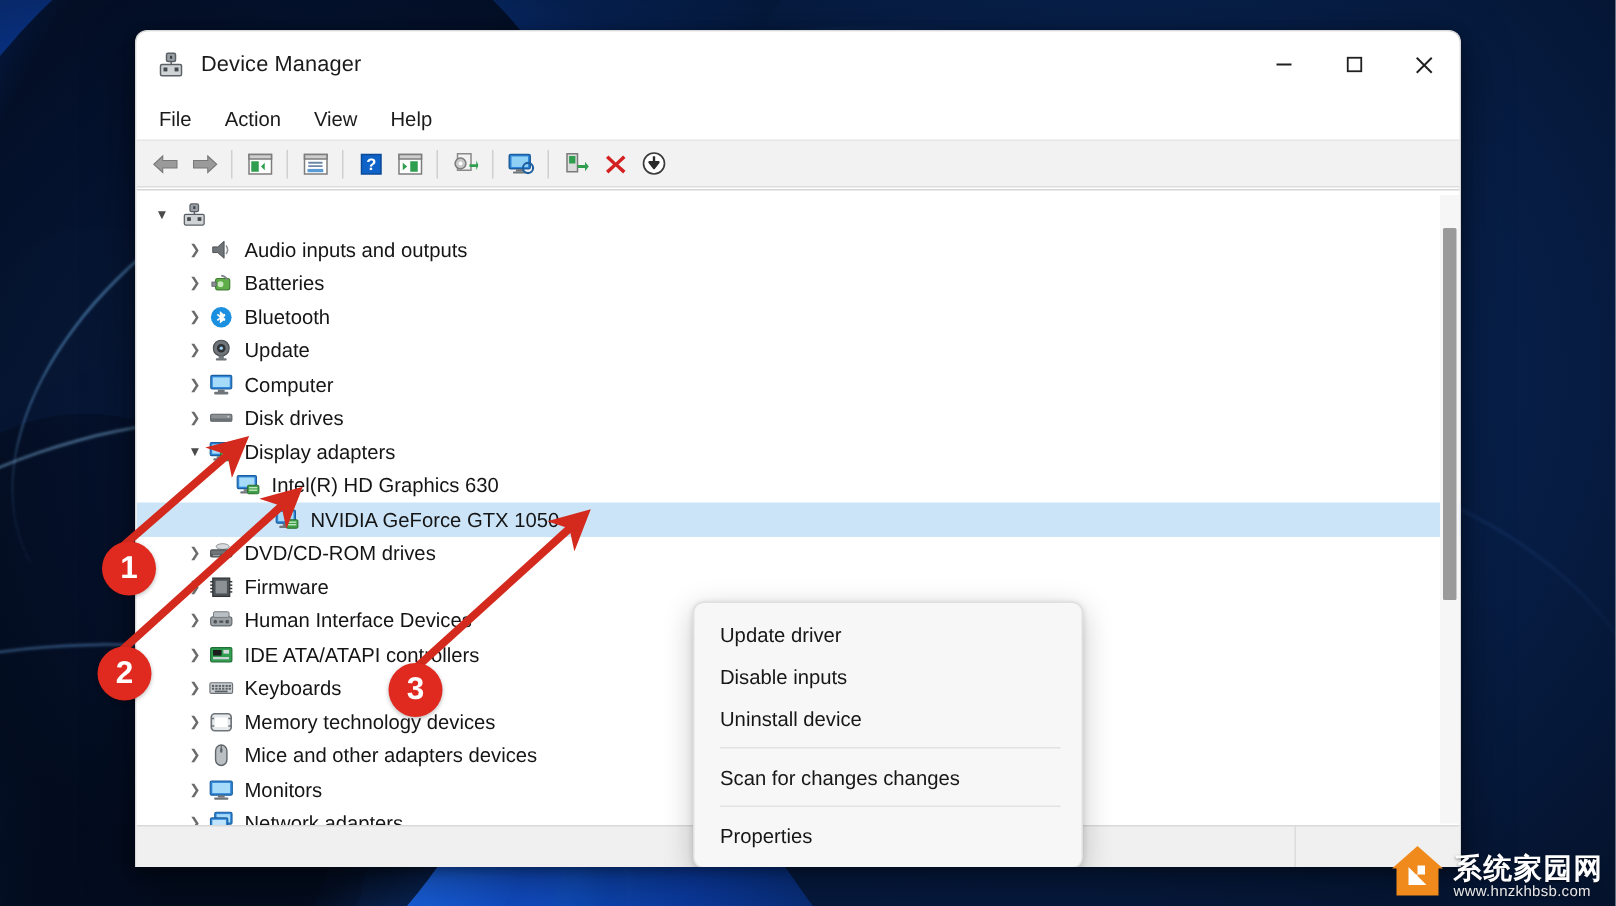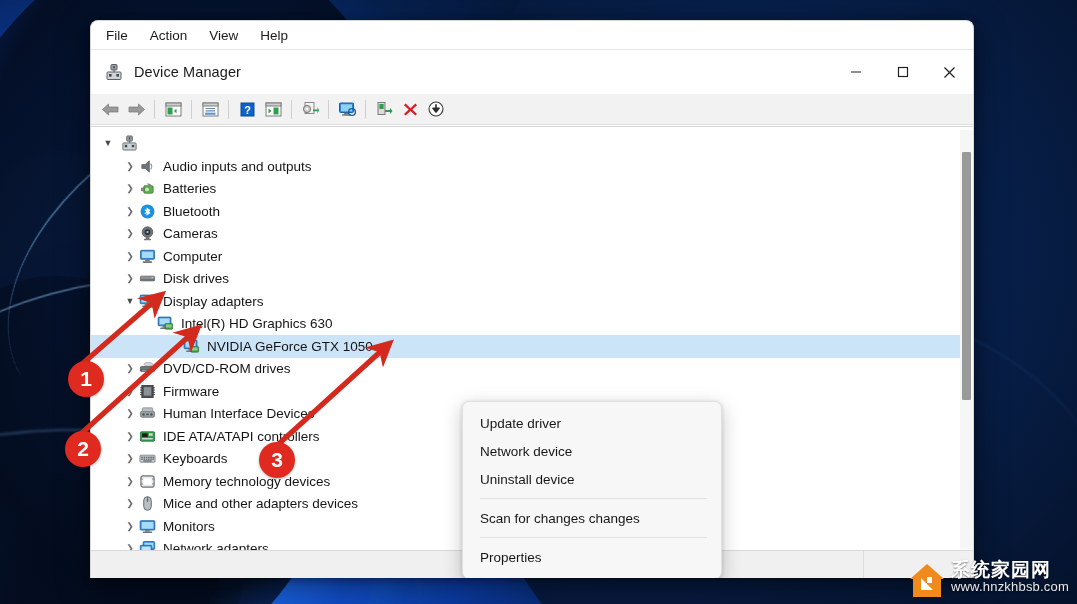--- a/index.html
+++ b/index.html
@@ -297,32 +297,32 @@
     font-weight: bold;
     box-shadow: 0 1px 3px rgba(0,0,0,.28);
     z-index: 70;
   }
 
   
   #watermark {
     position: absolute;
     right: 8px; bottom: 4px;
     display: flex;
-    align-items: flex-start;
+    align-items: flex-end;
     z-index: 80;
   }
   #wm-logo { width: 40px; height: 40px; flex: none; }
   #wm-text { margin-left: 4px; line-height: 1.05; }
   #wm-title {
     font-size: 19px; font-weight: bold; color: #ffffff;
     letter-spacing: 1px;
     text-shadow: 0 1px 2px rgba(0,0,0,.5);
   }
   #wm-url {
-    font-size: 13px; color: #e8e8e8;
+    font-size: 10px; color: #e8e8e8;
     letter-spacing: .2px;
     text-shadow: 0 1px 2px rgba(0,0,0,.5);
   }
 </style>
 </head>
 <body>
 
 <div id="desktop">
 
   <div class="wp-layer" id="wp-base"></div>
@@ -334,27 +334,20 @@
   <div class="wp-layer" id="wp-swirl-dark2"></div>
   <div class="wp-layer" id="wp-petal-b"></div>
   <div class="wp-layer" id="wp-fil-1"></div>
   <div class="wp-layer" id="wp-fil-2"></div>
   <div class="wp-layer" id="wp-fil-3"></div>
   <div class="wp-layer" id="wp-fil-4"></div>
   <div class="wp-layer" id="wp-fil-5"></div>
 
   <div id="dm-window">
 
-    <div id="menubar">
-      <div class="menu-item">File</div>
-      <div class="menu-item">Action</div>
-      <div class="menu-item">View</div>
-      <div class="menu-item">Help</div>
-    </div>
-
     <div id="titlebar">
       <svg id="title-icon" viewBox="0 0 18 18">
         <rect x="6" y="1.5" width="6" height="5.5" rx="1" fill="#9aa0a6" stroke="#5a6065" stroke-width="1"></rect>
         <rect x="8.3" y="3.2" width="1.5" height="2" fill="#3c4246"></rect>
         <rect x="2" y="9" width="14" height="7.5" rx="1" fill="#cfd3d6" stroke="#5a6065" stroke-width="1"></rect>
         <rect x="8.6" y="7" width="1" height="2" fill="#5a6065"></rect>
         <rect x="4" y="11" width="2.6" height="2.6" fill="#43484c"></rect>
         <rect x="11.4" y="11" width="2.6" height="2.6" fill="#43484c"></rect>
       </svg>
       <span id="title-text">Device Manager</span>
@@ -372,20 +365,27 @@
         </div>
         <div class="cap-btn" id="cap-close">
           <svg width="13" height="13" viewBox="0 0 13 13">
             <line x1="1.5" y1="1.5" x2="11.5" y2="11.5" stroke="#202020" stroke-width="1.25"></line>
             <line x1="11.5" y1="1.5" x2="1.5" y2="11.5" stroke="#202020" stroke-width="1.25"></line>
           </svg>
         </div>
       </div>
     </div>
 
+    <div id="menubar">
+      <div class="menu-item">File</div>
+      <div class="menu-item">Action</div>
+      <div class="menu-item">View</div>
+      <div class="menu-item">Help</div>
+    </div>
+
     <div id="toolbar">
       <div class="tb-btn">
         <svg width="19" height="15" viewBox="0 0 19 15">
           <path d="M7.5 2 L1.5 7.5 L7.5 13 L7.5 10 L17 10 L17 5 L7.5 5 Z" fill="#9a9a9a" stroke="#777" stroke-width=".7"></path>
         </svg>
       </div>
       <div class="tb-btn">
         <svg width="19" height="15" viewBox="0 0 19 15">
           <path d="M11.5 2 L17.5 7.5 L11.5 13 L11.5 10 L2 10 L2 5 L11.5 5 Z" fill="#9a9a9a" stroke="#777" stroke-width=".7"></path>
         </svg>
@@ -523,21 +523,21 @@
           <span class="tw">
               <span class="chev">❯</span>
             </span>
           <svg class="ticon" viewBox="0 0 18 18">
             <circle cx="9" cy="7.5" r="5.6" fill="#6f7579" stroke="#4a4f53" stroke-width=".8"></circle>
             <circle cx="9" cy="7.5" r="3" fill="#2e3236"></circle>
             <circle cx="9" cy="7.5" r="1.2" fill="#9ed0f0"></circle>
             <rect x="7.2" y="12.8" width="3.6" height="2.2" fill="#6f7579"></rect>
             <rect x="5.2" y="14.6" width="7.6" height="1.6" rx=".6" fill="#6f7579"></rect>
           </svg>
-          <span>Cameras</span>
+          <span>Update</span>
         </div>
 
         <div class="tree-row" style="padding-left:30px;">
           <span class="tw">
               <span class="chev">❯</span>
             </span>
           <svg class="ticon" viewBox="0 0 18 18">
             <rect x="1.6" y="2.4" width="14.8" height="9.6" rx="1" fill="#2f86d8" stroke="#1d5f9e" stroke-width=".8"></rect>
             <rect x="3" y="3.8" width="12" height="6.8" fill="#a6dcfa"></rect>
             <rect x="6.6" y="12.4" width="4.8" height="1.8" fill="#6f7579"></rect>
@@ -751,21 +751,21 @@
     </div>
 
     <div id="statusbar">
       <div class="sb-pane" id="sb-main"></div>
       <div class="sb-pane" id="sb-two"></div>
       <div class="sb-pane" id="sb-three"></div>
     </div>
 
     <div id="ctx-menu">
       <div class="ctx-item">Update driver</div>
-      <div class="ctx-item">Network device</div>
+      <div class="ctx-item">Disable inputs</div>
       <div class="ctx-item">Uninstall device</div>
       <div class="ctx-sep"></div>
       <div class="ctx-item">Scan for changes changes</div>
       <div class="ctx-sep"></div>
       <div class="ctx-item bold">Properties</div>
     </div>
 
   </div>
 
   <svg id="annotations" viewBox="0 0 1077 604">

